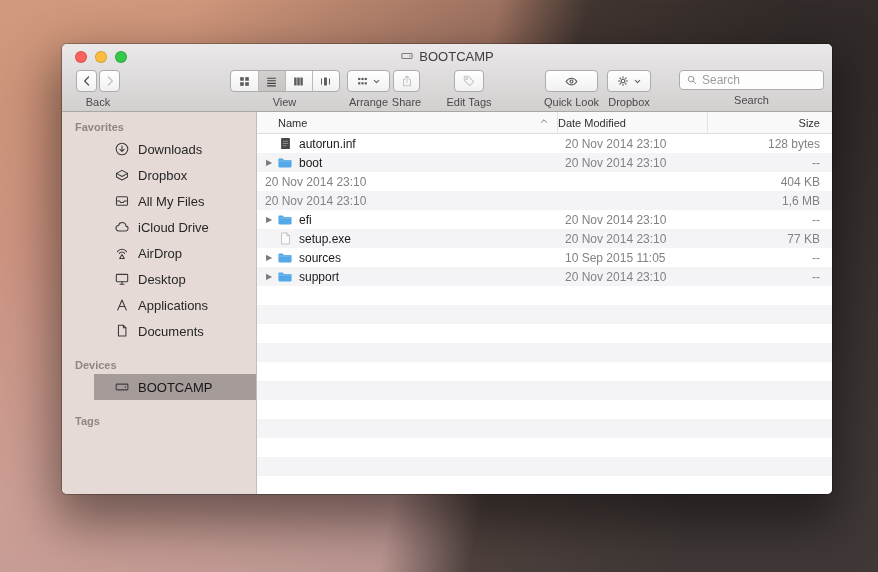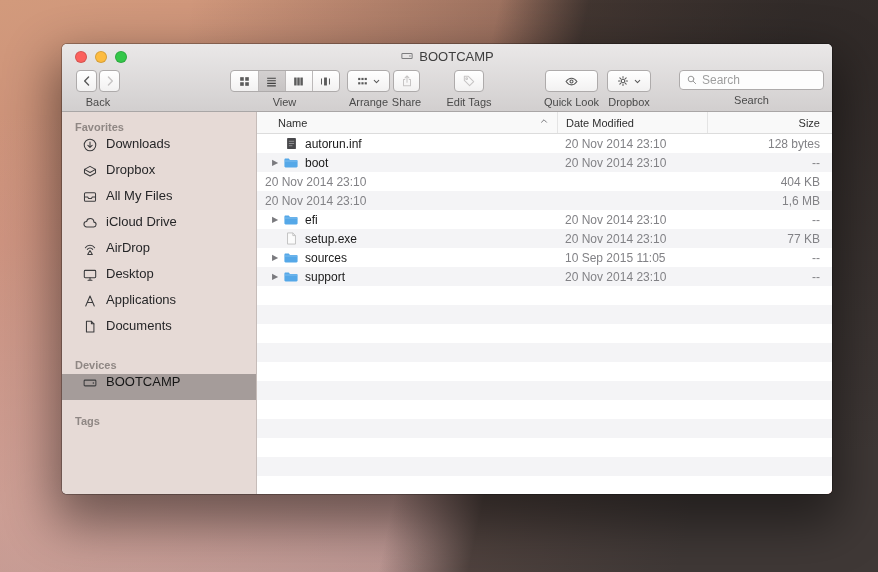--- a/index.html
+++ b/index.html
@@ -59,37 +59,37 @@
   }
   .search-field input::placeholder { color: #9e9e9e; }
   
   .wbody { flex: 1; display: flex; min-height: 0; }
   .sidebar {
     flex: 0 0 195px; background: #e6dad6; border-right: 1px solid #c6bcb9;
     padding-top: 4px; overflow: hidden;
   }
   .sb-title { font-size: 11px; font-weight: 700; color: #8f8784; padding: 5px 10px 3px 13px; }
   .sb-title.later { margin-top: 10px; }
-  .sb-item { height: 26px; display: flex; padding-left: 19px; font-size: 13px; color: #262628; cursor: default; }
+  .sb-item { height: 26px; display: flex; align-items: center; padding-left: 19px; font-size: 13px; color: #262628; cursor: default; margin-left: 32px; }
   .sb-item.selected { background: #a59c9a; color: #161616; }
   .sb-item .icon { width: 18px; height: 18px; display: inline-flex; align-items: center; justify-content: center; color: #3c3c3e; }
   .sb-item .sb-label { margin-left: 7px; }
   
   .filearea { flex: 1; display: flex; flex-direction: column; min-width: 0; background: #fca5a5; }
   .cols { flex: 0 0 22px; display: flex; align-items: center; background: #f9f9f9; border-bottom: 1px solid #dcdcdc; font-size: 11px; color: #2f2f2f; }
   .col-name { width: 300px; padding-left: 21px; position: relative; height: 100%; display: flex; align-items: center; }
-  .col-date { width: 150px; padding-left: 8px; border-left: 1px solid #e4e4e4; height: 100%; display: flex; align-items: center; }
+  .col-date { width: 150px; padding-left: 0; border-left: 1px solid #e4e4e4; height: 100%; display: flex; align-items: center; }
   .col-size { flex: 1; text-align: right; padding-right: 12px; border-left: 1px solid #e4e4e4; height: 100%; display: flex; align-items: center; justify-content: flex-end; }
   .sort-caret { position: absolute; right: 8px; top: 4px; color: #7a7a7e; }
   .rows {
     flex: 1; overflow: hidden;
     background: repeating-linear-gradient(to bottom, #ffffff 0 19px, #f4f4f6 19px 38px);
   }
   .row { height: 19px; display: flex; align-items: center; font-size: 12px; background: transparent; }
-  .c-name { width: 300px; display: flex; align-items: center; padding-left: 12px; overflow: hidden; }
+  .c-name { width: 300px; display: flex; align-items: center; padding-left: 6px; overflow: hidden; }
   .disclosure { width: 12px; text-align: center; font-size: 8px; color: #7a7a7e; flex: 0 0 12px; }
   .file-ic { width: 16px; height: 16px; display: inline-flex; align-items: center; justify-content: center; margin-left: 2px; flex: 0 0 16px; }
   .fname { margin-left: 6px; color: #1a1a1a; white-space: nowrap; }
   .c-date { width: 150px; padding-left: 8px; color: #828286; white-space: nowrap; }
   .c-size { flex: 1; text-align: right; padding-right: 12px; color: #828286; white-space: nowrap; }
   svg { display: block; }
 </style>
 </head>
 <body>
 

